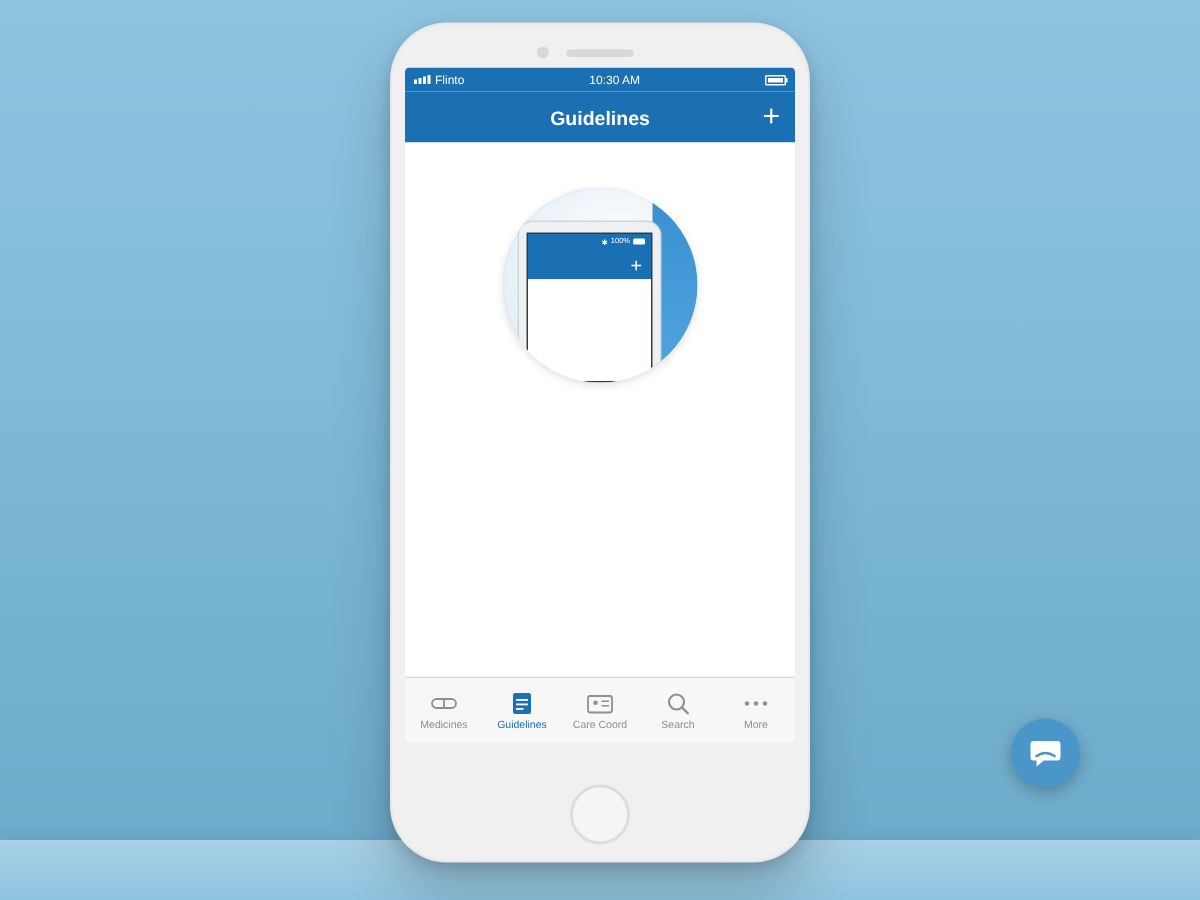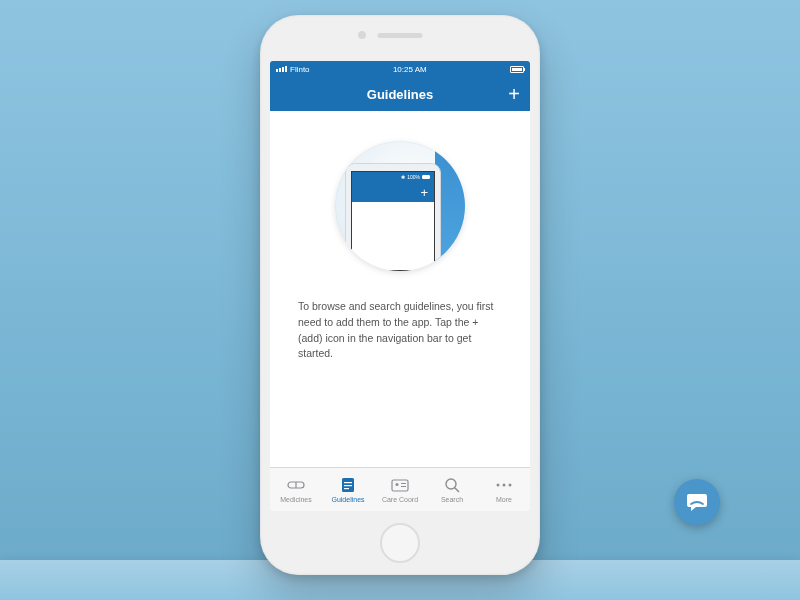--- a/index.html
+++ b/index.html
@@ -48,21 +48,21 @@
     .camera {
       position: absolute;
       top: 16px;
       left: calc(50% - 42px);
       width: 8px;
       height: 8px;
       background: #d8d8d8;
       border-radius: 50%;
     }
     .screen {
-      margin-top: 36px;
+      margin-top: 20px;
       width: 100%;
       height: 450px;
       background: #fff;
       border-radius: 3px;
       overflow: hidden;
       display: flex;
       flex-direction: column;
       box-shadow: inset 0 0 0 1px rgba(0,0,0,0.08);
     }
     .home-button {
@@ -243,21 +243,21 @@
     <div class="status-bar">
       <div class="status-left">
         <span class="signal-bars">
             <span></span>
             <span></span>
             <span></span>
             <span></span>
           </span>
         <span>Flinto</span>
       </div>
-      <div>10:25 AM</div>
+      <div>10:30 AM</div>
       <div class="status-right">
         <span class="battery-icon">
             <span class="fill"></span>
           </span>
       </div>
     </div>
 
     <div class="nav-bar">
       <div class="nav-title">Guidelines</div>
       <div class="nav-add">+</div>
@@ -272,21 +272,20 @@
             <span>✱</span>
             <span>100%</span>
             <span style="width:8px;height:4px;border:0.5px solid #fff;border-radius:1px;background:#fff;"></span>
           </div>
           <div class="ill-nav">
             <span class="ill-plus">+</span>
           </div>
         </div>
       </div>
 
-      <div class="empty-body">To browse and search guidelines, you first need to add them to the app. Tap the + (add) icon in the navigation bar to get started.</div>
     </div>
 
     <div class="tab-bar">
       <div class="tab">
         <div class="tab-icon">
           <svg width="18" height="12" viewBox="0 0 18 12">
               <rect x="1" y="3" width="16" height="6" rx="3" fill="none" stroke="currentColor" stroke-width="1.2"></rect>
               <line x1="9" y1="3" x2="9" y2="9" stroke="currentColor" stroke-width="1.2"></line>
             </svg>
         </div>

